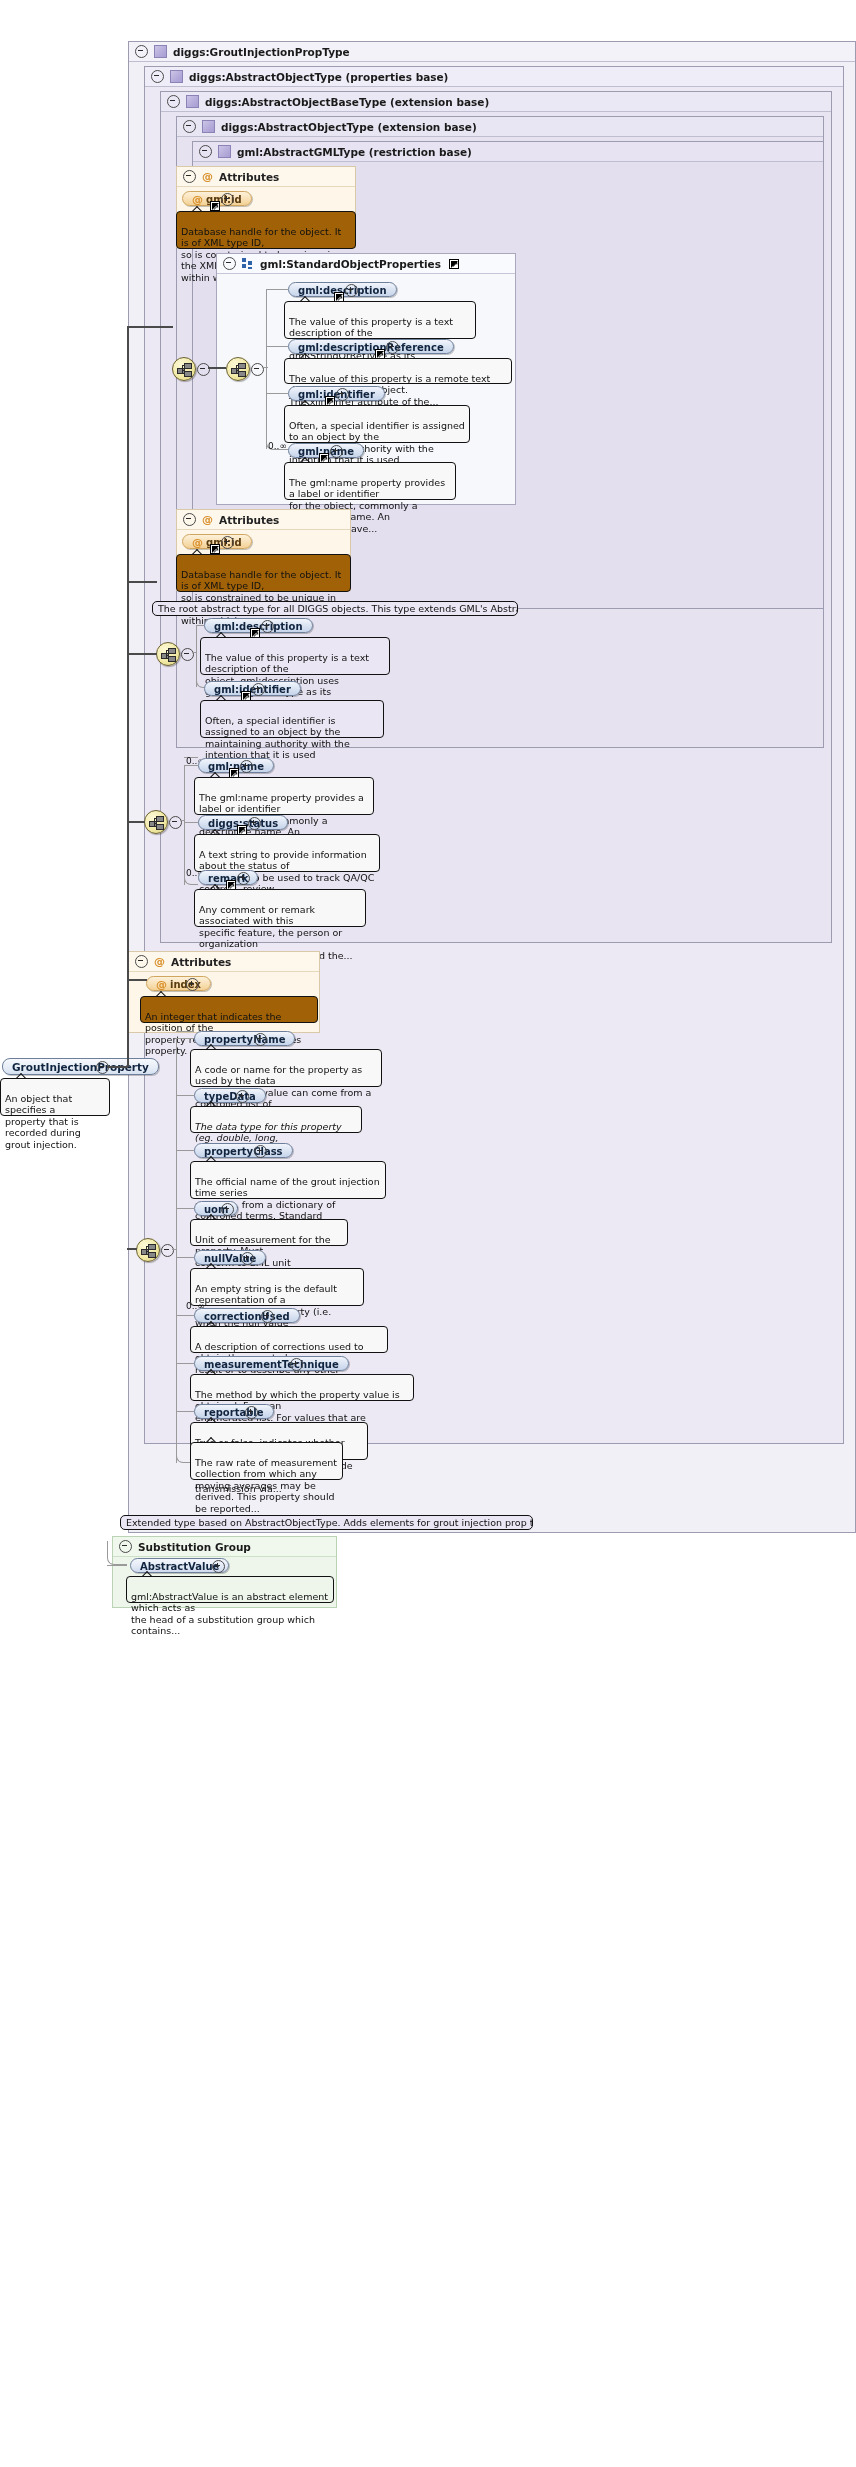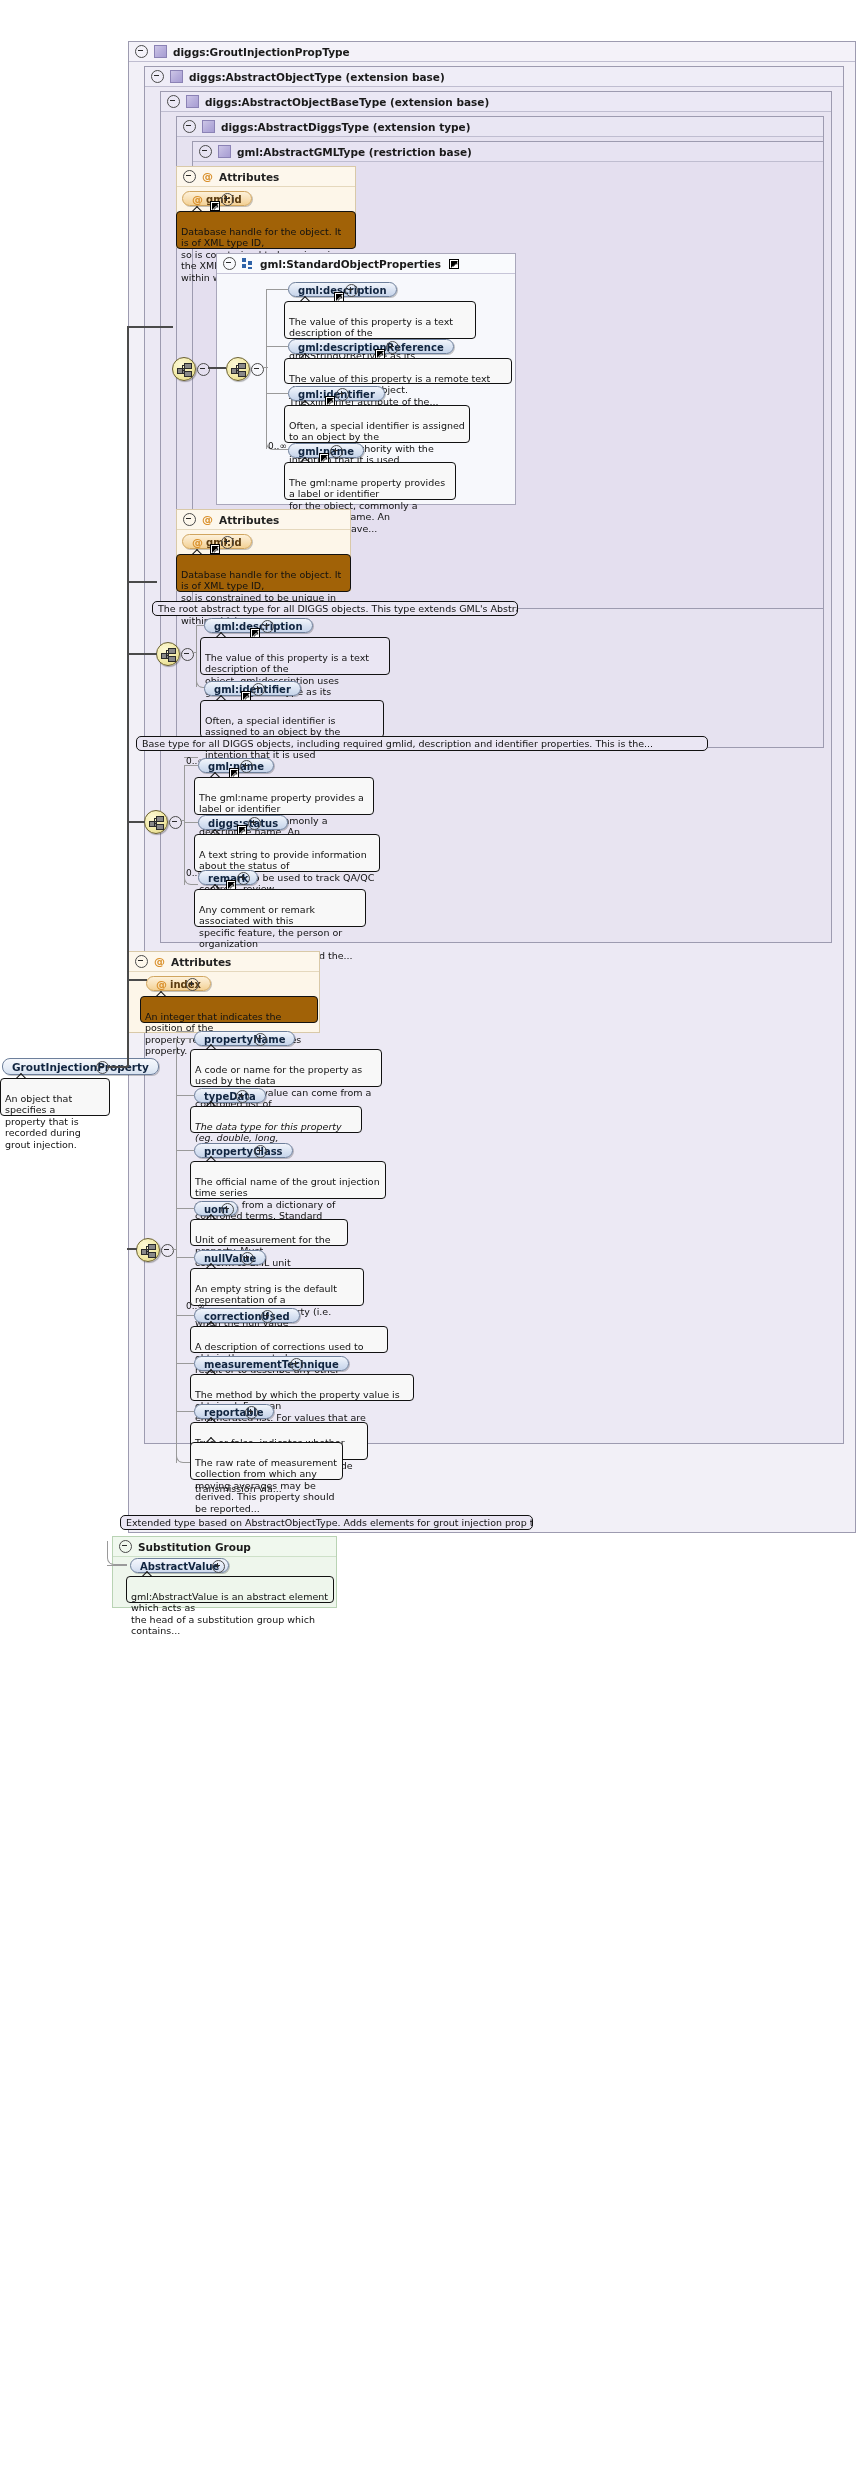--- a/index.html
+++ b/index.html
@@ -185,37 +185,37 @@
       <span class="ec"></span>
       <span class="tsq"></span>
       <span>diggs:GroutInjectionPropType</span>
     </div>
   </div>
 
   <div class="tbox lvl1" style="left:144px;top:25px;width:700px;height:1378px;">
     <div class="tbox-hdr">
       <span class="ec"></span>
       <span class="tsq"></span>
-      <span>diggs:AbstractObjectType (extension base)</span>
+      <span>diggs:AbstractObjectType (properties base)</span>
     </div>
   </div>
 
   <div class="tbox lvl2" style="left:160px;top:50px;width:672px;height:852px;">
     <div class="tbox-hdr">
       <span class="ec"></span>
       <span class="tsq"></span>
       <span>diggs:AbstractObjectBaseType (extension base)</span>
     </div>
   </div>
 
   <div class="tbox lvl3" style="left:176px;top:75px;width:648px;height:632px;">
     <div class="tbox-hdr">
       <span class="ec"></span>
       <span class="tsq"></span>
-      <span>diggs:AbstractDiggsType (extension type)</span>
+      <span>diggs:AbstractObjectType (extension base)</span>
     </div>
   </div>
 
   <div class="tbox lvl4" style="left:192px;top:100px;width:632px;height:468px;">
     <div class="tbox-hdr">
       <span class="ec"></span>
       <span class="tsq"></span>
       <span>gml:AbstractGMLType (restriction base)</span>
     </div>
   </div>
@@ -385,26 +385,20 @@
   <div class="pillctl" style="left:252px;top:642px;"><span class="ec plus"></span></div>
   <div class="docarrow" style="left:241px;top:650px;">
       <span>↗</span>
     </div>
   <div class="doc purple" style="left:200px;top:659px;width:184px;height:38px;">
     <div class="notch"></div><span>Often, a special identifier is assigned to an object by the
 maintaining authority with the intention that it is used
 in...</span>
   </div>
 
-  <div class="annot" style="left:136px;top:695px;width:572px;height:15px;">
-    <div class="notch" style="position:absolute;top:-6px;left:14px;width:12px;height:6px;overflow:hidden;">
-        <span style="position:absolute;left:6px;top:0;width:11px;height:11px;background:#eae6f3;border-left:1px solid #111;border-top:1px solid #111;transform:rotate(45deg);transform-origin:0 0;display:block;"></span>
-      </div>
-    <span>Base type for all DIGGS objects, including required gmlid, description and identifier properties. This is the...</span>
-  </div>
 
   <div class="seqnode" style="left:144px;top:769px;">
     <i class="b1"></i>
       <i class="b2"></i>
       <i class="b3"></i>
       <i class="c1"></i>
       <i class="c2"></i>
       <i class="c3"></i>
   </div>
   <div class="pillctl" style="left:169px;top:775px;"><span class="ec"></span></div>

